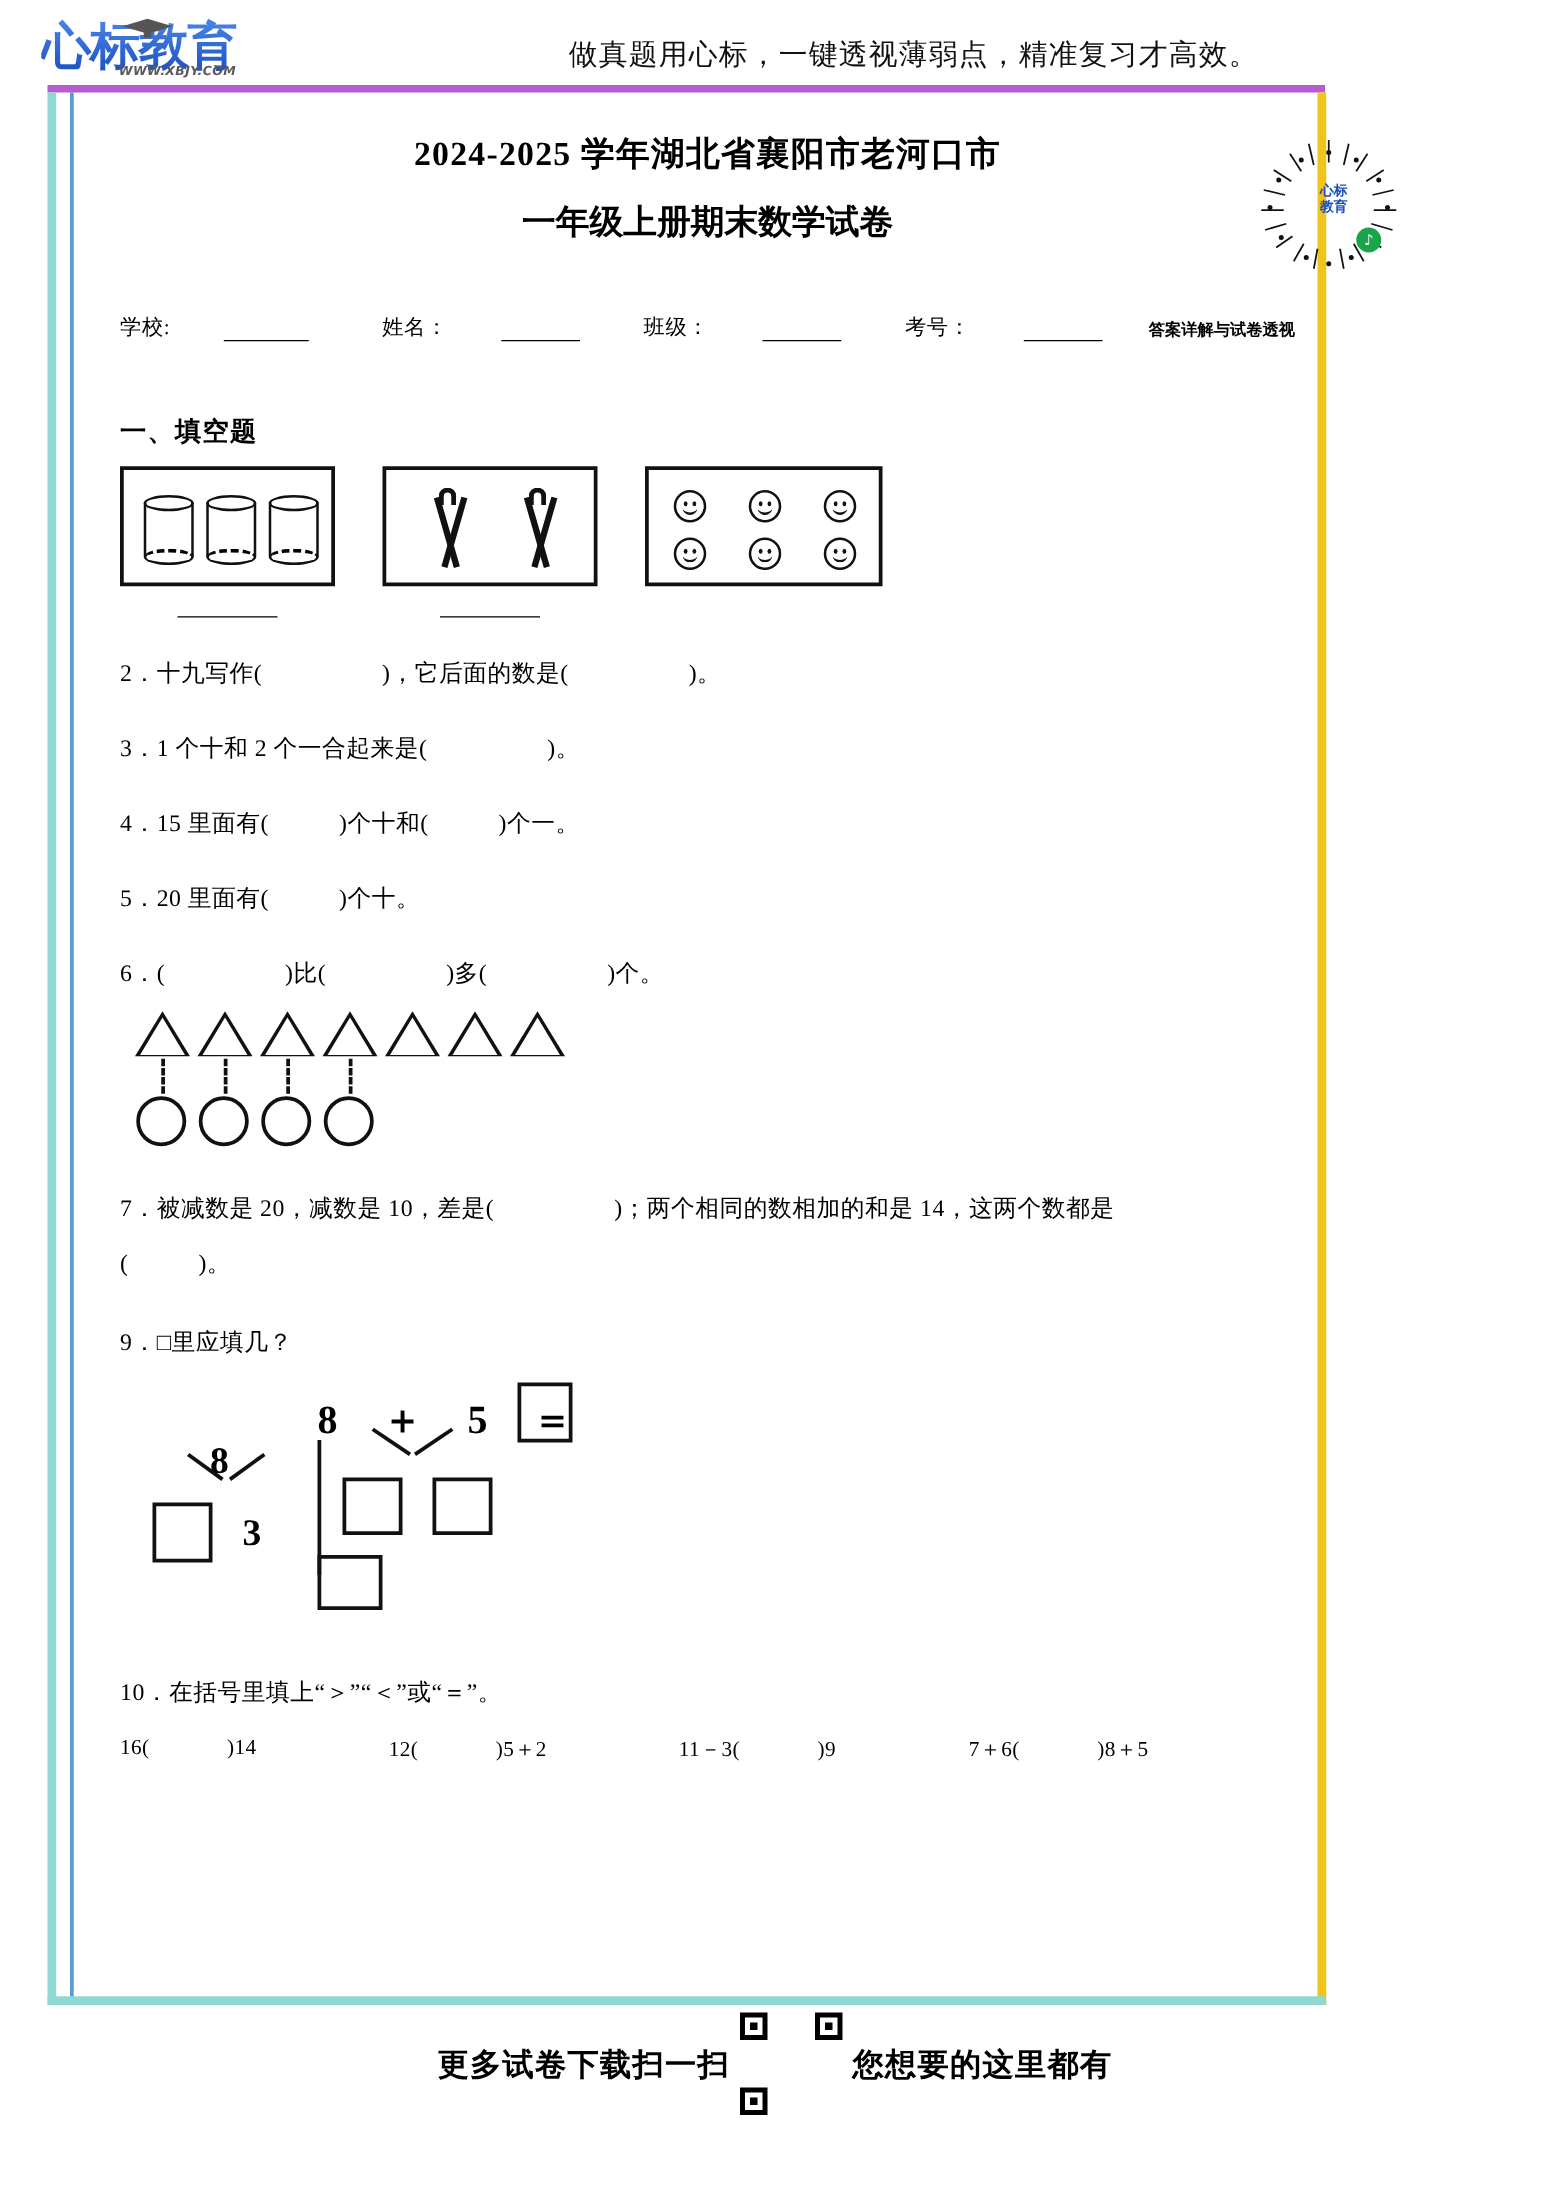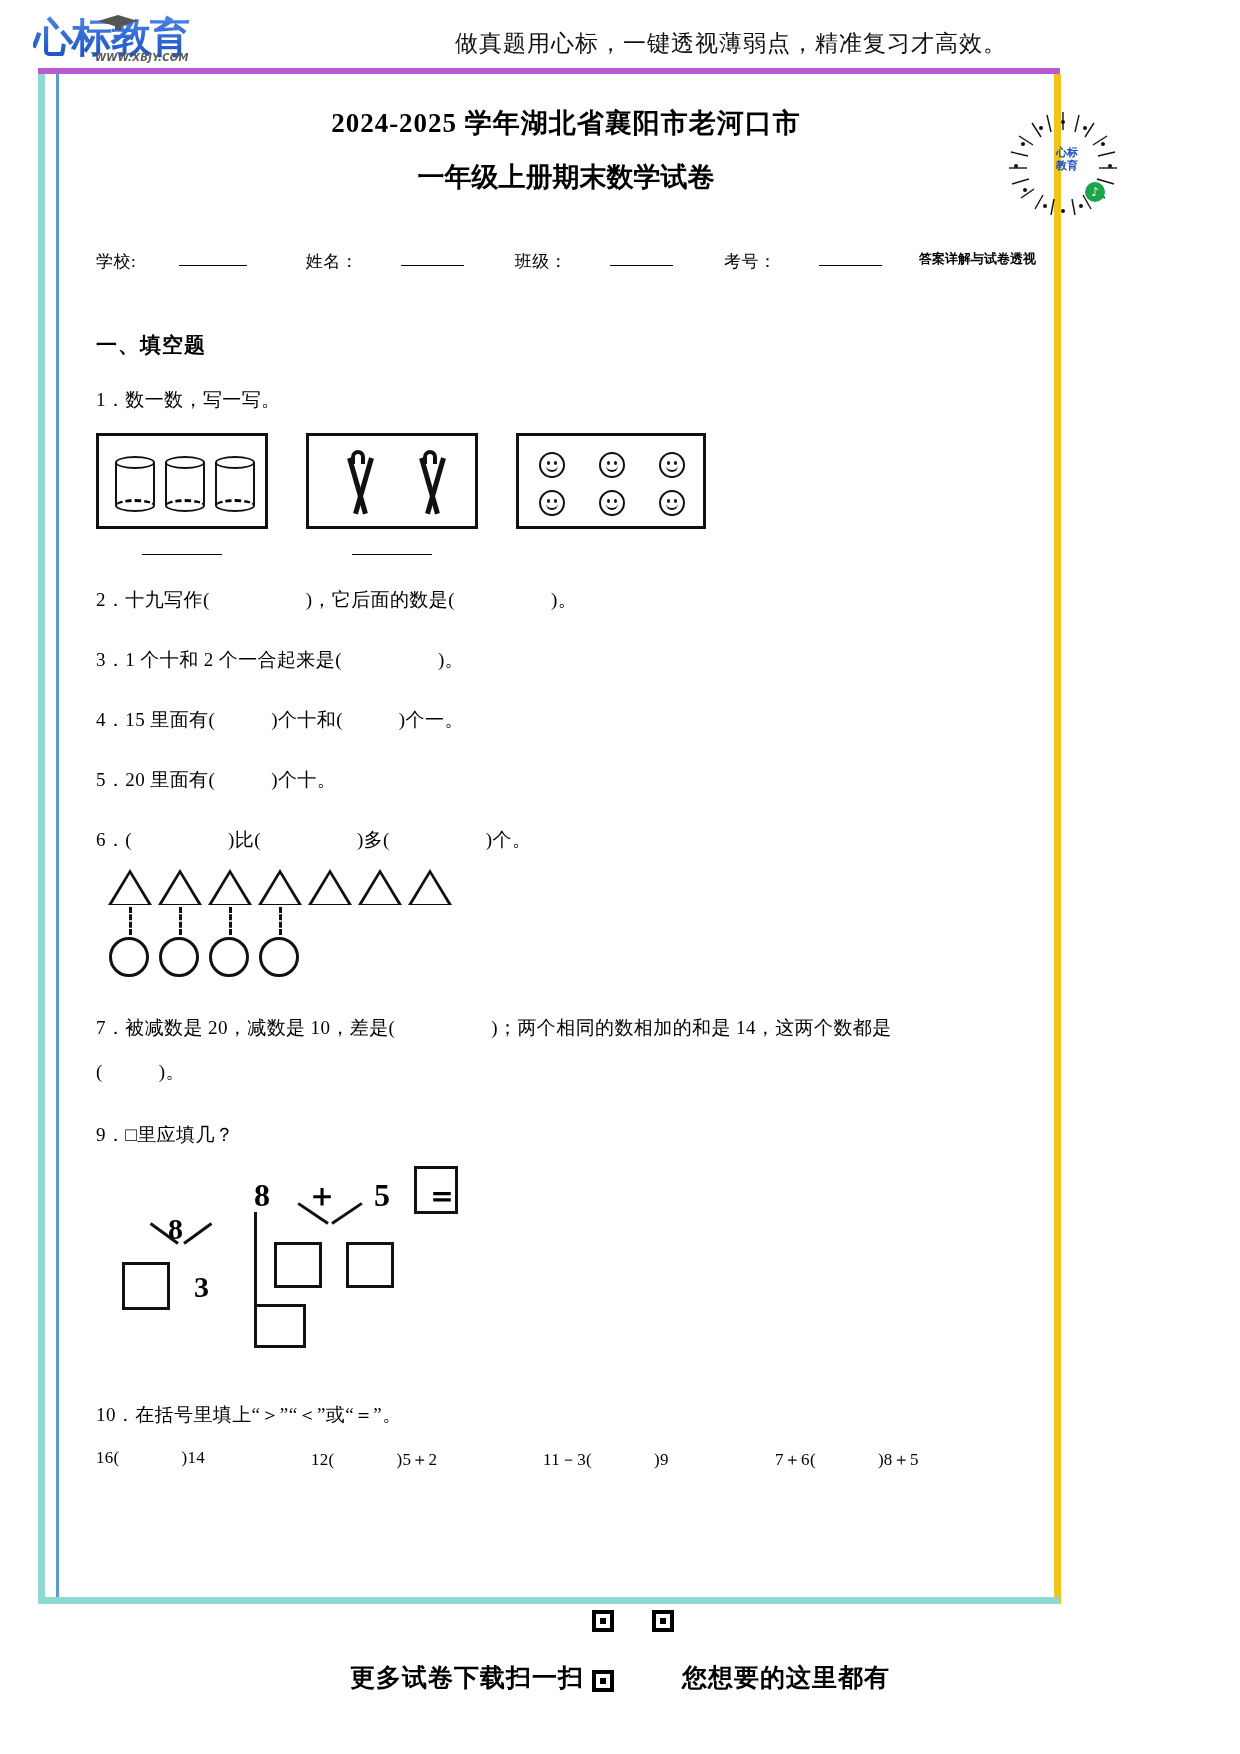--- a/index.html
+++ b/index.html
@@ -78,21 +78,21 @@
   }
   .qr-green {
     position: absolute; left: 84px; top: 72px; width: 20px; height: 20px;
     border-radius: 50%; background: #1aa54b; color: #fff;
     font-family: "DejaVu Sans", sans-serif; font-size: 12px;
     text-align: center; line-height: 20px;
   }
 
   .infoline {
     margin-top: 46px; font-size: 17px; letter-spacing: .5px;
-    display: flex; white-space: nowrap; gap: 37px;
+    display: flex; align-items: flex-end; white-space: nowrap; gap: 37px;
   }
   .info-item { margin-right: 6px; }
   .ul { display: inline-block; border-bottom: 1px solid #000; width: 108px; height: 16px; }
   .ul-sm { display: inline-block; border-bottom: 1px solid #000; width: 100px; height: 16px; }
   .answer-link {
     margin-left: auto; font-size: 13px; font-weight: 700; letter-spacing: 0;
   }
 
   .section-h {
     margin-top: 58px; font-weight: 700; font-size: 21px; letter-spacing: 1px;
@@ -190,21 +190,21 @@
   
   .cmp-row {
     margin-top: 14px; display: flex; font-size: 17px; letter-spacing: .3px;
   }
   .cmp { white-space: nowrap; }
   .cmp .gap { display: inline-block; width: 62px; }
 
   
   .footer {
     position: absolute; left: 0; top: 1608px; width: 1240px;
-    display: flex; align-items: flex-end; justify-content: center; gap: 6px;
+    display: flex; align-items: center; justify-content: center; gap: 6px;
   }
   .footer-text { font-size: 25px; font-weight: 700; letter-spacing: 1px; }
   .footer-qr { width: 86px; height: 86px; position: relative; }
 
   
   .qrpat {
     width: 100%; height: 100%;
     background-color: #fff;
     background-image:
       repeating-linear-gradient(90deg,#000 0 4px,transparent 4px 8px),
@@ -304,23 +304,20 @@
       <span class="ul-sm"></span>
       <span class="info-item" style="margin-left:14px">班级：</span>
       <span class="ul-sm"></span>
       <span class="info-item" style="margin-left:14px">考号：</span>
       <span class="ul-sm"></span>
       <span class="answer-link">答案详解与试卷透视</span>
     </div>
 
     <div class="section-h">一、填空题</div>
 
-    <div class="q">
-      <span>1．</span><span>数一数，写一写。</span>
-    </div>
     <div class="pics">
       <div class="picbox pb1">
         <div class="cyl" style="left:16px">
             <div class="top"></div>
             <div class="side-l"></div>
             <div class="side-r"></div>
             <div class="bot"></div>
           </div>
         <div class="cyl" style="left:66px">
             <div class="top"></div>

